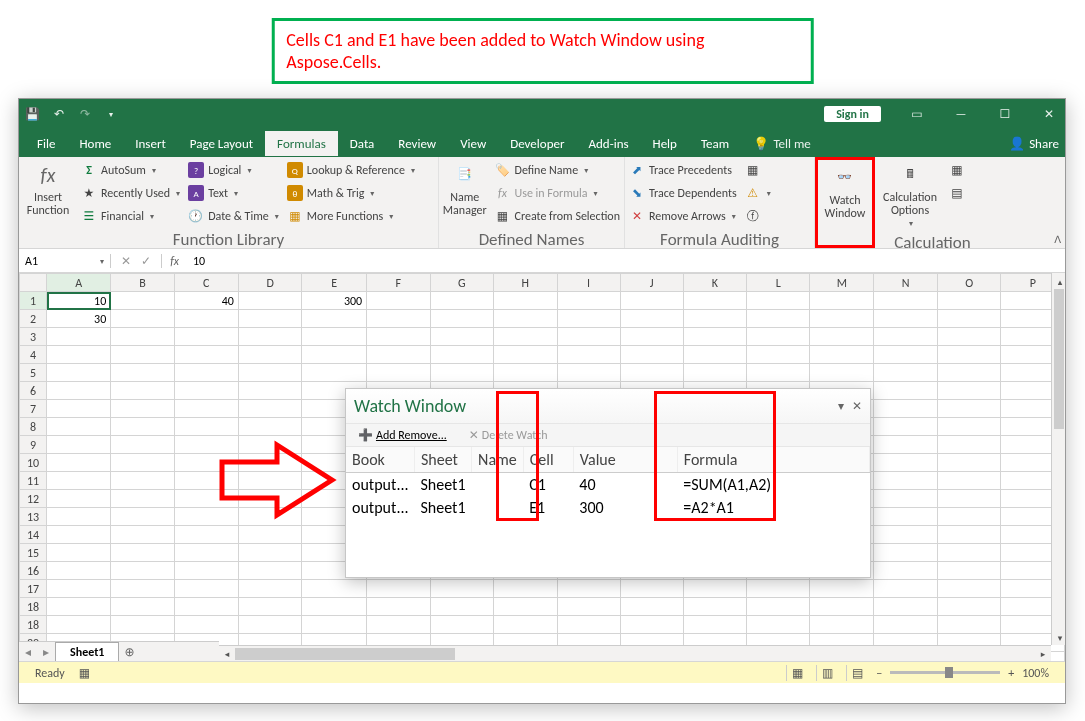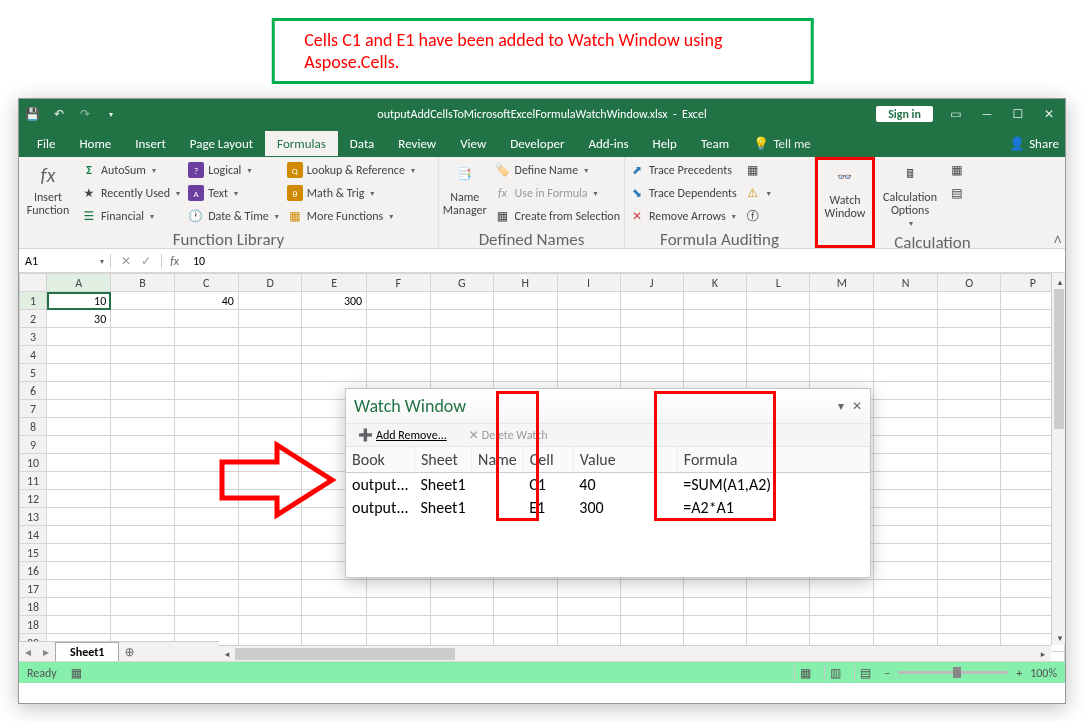--- a/index.html
+++ b/index.html
@@ -1,29 +1,29 @@
 <!DOCTYPE html>
 <html><head>
 <meta charset="utf-8">
 <style>
   * { box-sizing: border-box; margin: 0; padding: 0; font-family: "Segoe UI", Calibri, Arial, sans-serif; }
   body { background: #fff; width: 1085px; height: 721px; position: relative; overflow: hidden; }
 
   
-  .annot { position: absolute; top: 18px; left: 50%; transform: translateX(-50%); border: 3px solid #00b050; padding: 8px 30px; background: #fff; }
+  .annot { position: absolute; top: 18px; left: 50%; transform: translateX(-50%); border: 3px solid #00b050; padding: 8px 12px; background: #fff; }
   .annot span { color: #ff0000; font-size: 18px; }
 
   
   .excel-win { position: absolute; top: 98px; left: 18px; width: 1048px; height: 606px; background: #fff; border: 1px solid #999; box-shadow: 0 4px 20px rgba(0,0,0,.25); }
 
   
   .titlebar { height: 30px; background: #217346; color: #fff; display: flex; align-items: center; position: relative; font-size: 12px; }
   .tb-left { display: flex; align-items: center; gap: 10px; padding-left: 6px; }
   .tb-center { position:absolute; left:50%; transform:translateX(-50%); }
-  .tb-right { margin-left: auto; display: flex; align-items: center; gap: 15px; padding-right: 8px; }
+  .tb-right { margin-left: auto; display: flex; align-items: center; gap: 28px; padding-right: 8px; }
   .tb-icon { width: 16px; display:inline-flex; justify-content:center; opacity: .9; }
   .signin { background: #fff; color: #217346; padding: 1px 12px; font-weight: 600; border-radius: 2px; }
 
   
   .menubar { height: 28px; background: #217346; display: flex; align-items: center; color: #fff; font-size: 13px; padding: 0 6px; position: relative; }
   .menubar .tab { padding: 5px 12px; cursor: pointer; }
   .menubar .tab.active { background: #f3f2f1; color: #217346; }
   .tellme { margin-left: 12px; display:flex; align-items:center; gap:4px; opacity:.9; }
   .menubar .share { margin-left: auto; display: flex; align-items: center; gap: 4px; }
 
@@ -65,21 +65,21 @@
   .scroll-y { position:absolute; top:0; right:0; bottom:16px; width:14px; background:#f3f2f1; border-left:1px solid #ccc; }
   .scroll-y .thumb { position:absolute; top:16px; height:140px; width:10px; left:2px; background:#cdcdcd; }
 
   
   .sheettabs { position:absolute; bottom:0; left:0; height:20px; width:200px; background:#f3f2f1; display:flex; align-items:center; font-size:12px; border-top:1px solid #ccc; }
   .sheettabs .nav { padding:0 6px; color:#888; }
   .sheettabs .stab { padding:2px 14px; background:#fff; border:1px solid #aaa; border-bottom:none; font-weight:600; }
   .sheettabs .add { width:20px; text-align:center; color:#666; }
 
   
-  .status { height:22px; background:#86efac; border-top:1px solid #d6d6d6; display:flex; align-items:center; font-size:12px; color:#555; padding:0 8px; }
+  .status { height:22px; background:#fef9c3; border-top:1px solid #d6d6d6; display:flex; align-items:center; font-size:12px; color:#555; padding:0 16px; }
   .status .right { margin-left:auto; display:flex; align-items:center; gap:8px; }
   .viewbtn { width:22px; height:16px; border-left:1px solid #ccc; display:flex; align-items:center; justify-content:center; }
   .zoomslider { width:110px; height:3px; background:#bbb; position:relative; }
   .zoomslider .h { position:absolute; left:50%; top:-4px; width:8px; height:11px; background:#888; }
 
   
   .watch { position:absolute; left:345px; top:388px; width:526px; height:190px; background:#fff; border:1px solid #c6c6c6; box-shadow:0 4px 16px rgba(0,0,0,.25); font-size:12px; }
   .watch .whead { height:34px; background:linear-gradient(#fff,#f6f6f6); display:flex; align-items:center; justify-content:space-between; padding:0 8px; }
   .watch .whead .title { color:#217346; font-size:18px; font-weight:400; }
   .watch .whead .ctrls { display:flex; gap:8px; color:#666; }
@@ -101,25 +101,20 @@
 </div>
 
 <div class="excel-win">
 
   <div class="titlebar">
     <div class="tb-left">
       <span class="tb-icon">💾</span>
       <span class="tb-icon">↶</span>
       <span class="tb-icon" style="opacity:.5">↷</span>
       <span class="tb-icon" style="font-size:8px">▾</span>
-    </div>
-    <div class="tb-center">
-      <span>outputAddCellsToMicrosoftExcelFormulaWatchWindow.xlsx</span>
-      <span> &nbsp;-&nbsp; </span>
-      <span>Excel</span>
     </div>
     <div class="tb-right">
       <span class="signin">Sign in</span>
       <span class="tb-icon">▭</span>
       <span class="tb-icon">—</span>
       <span class="tb-icon">☐</span>
       <span class="tb-icon">✕</span>
     </div>
   </div>
 

